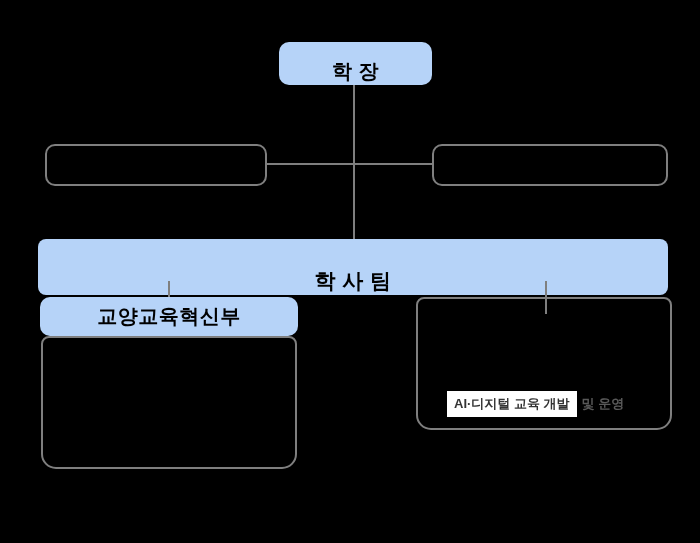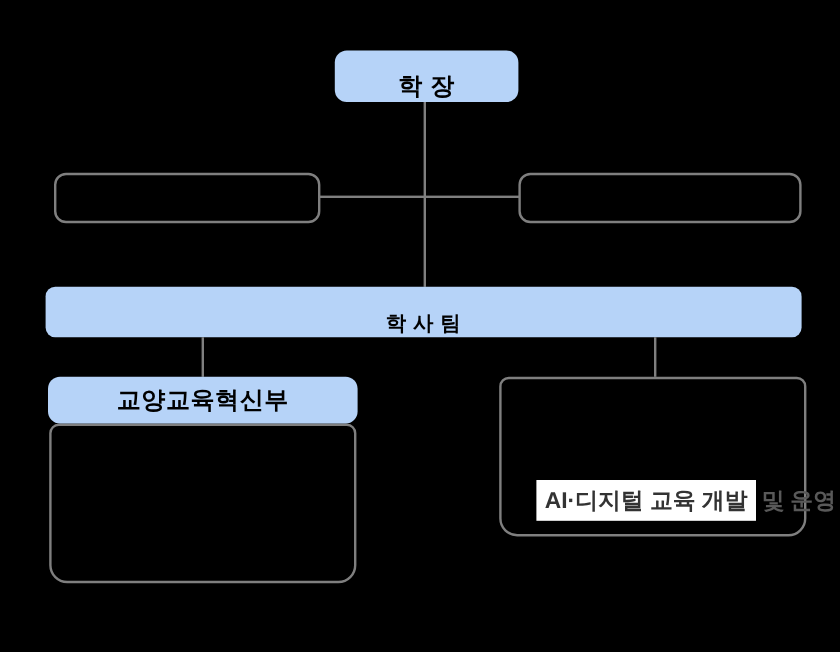--- a/index.html
+++ b/index.html
@@ -19,61 +19,61 @@
   }
   .canvas{position:relative;width:700px;height:543px;background:var(--bg);}
 
   
   .node{
     position:absolute;background:var(--node-fill);color:var(--text);
     display:flex;align-items:flex-end;justify-content:center;
     font-weight:bold;letter-spacing:.5px;
   }
   .node-dean{left:279px;top:42px;width:153px;height:43px;border-radius:10px;font-size:20px;}
-  .node-team{left:38px;top:239px;width:630px;height:42px;border-radius:8px;font-size:17px;}
+  .node-team{left:38px;top:239px;width:630px;height:56px;border-radius:8px;font-size:21px;}
 
   .empty-node{
     position:absolute;top:144px;height:42px;background:transparent;
     border:2px solid var(--line);border-radius:10px;
   }
   .empty-left{left:45px;width:222px;}
   .empty-right{left:432px;width:236px;}
 
   
   .line{position:absolute;background:var(--line);}
   .v-dean-team{left:353px;top:85px;width:2px;height:154px;}
   .h-sides{left:266px;top:163px;width:167px;height:2px;}
   .v-team-left{left:168px;top:281px;width:2px;height:33px;}
   .v-team-right{left:545px;top:281px;width:2px;height:33px;}
 
   
-  .dept{position:absolute;top:314px;width:258px;}
+  .dept{position:absolute;top:297px;width:258px;}
   .dept-left{left:40px;}
   .dept-right{left:415px;}
   .dept-header{
     width:100%;height:39px;background:var(--node-fill);color:var(--text);
     border-radius:10px;display:flex;align-items:center;justify-content:center;
     font-weight:bold;font-size:20px;letter-spacing:.5px;position:relative;z-index:2;
   }
   .dept-body{
     margin:0 1px;height:133px;background:transparent;
     border:2px solid var(--line);
     border-radius:8px 8px 15px 15px;
     position:relative;z-index:1;
   }
   .note-row{
     position:absolute;left:29px;bottom:11px;
     display:flex;align-items:center;white-space:nowrap;
-    font-size:19px;font-weight:bold;
+    font-size:13px;font-weight:bold;
   }
   .note-highlight{
     background:var(--chip-bg);color:var(--chip-text);
     padding:4px 7px;display:inline-block;
   }
-  .note-rest{color:var(--muted);margin-left:5px;font-family:Liberation Serif, serif;}
+  .note-rest{color:var(--muted);margin-left:5px;}
 </style>
 </head>
 <body>
 
 <div class="canvas">
 
   <div class="node node-dean">
     <span>학 장</span>
   </div>
 

